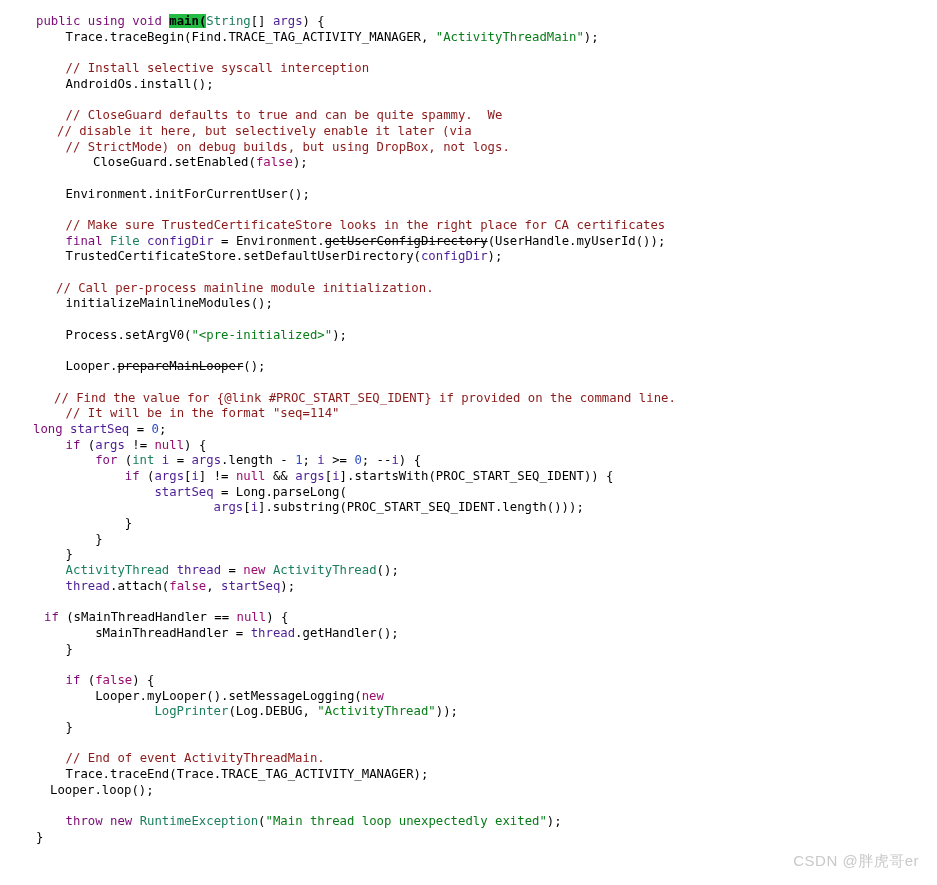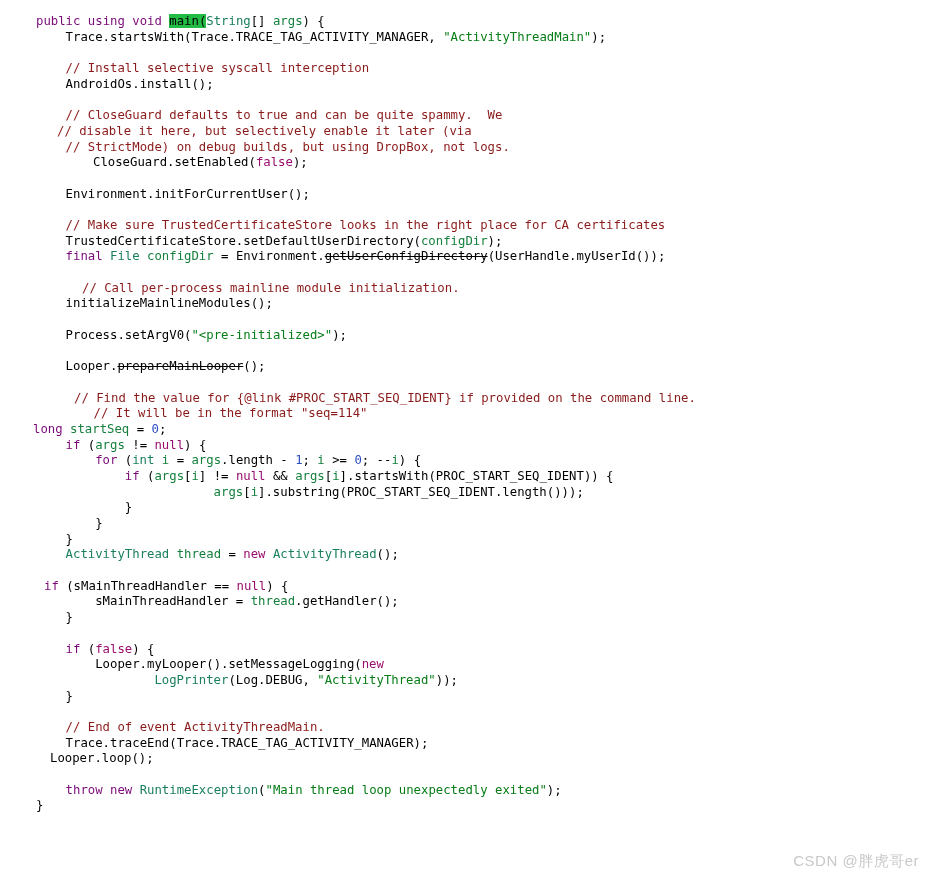--- a/index.html
+++ b/index.html
@@ -32,80 +32,82 @@
     color: #000000;
     letter-spacing: 0px;
   }
   .tok { white-space: pre; }
   .t-plain   { color: #000000; }
   .t-keyword { color: #7a0a78; }
   .t-kw2     { color: #9a0d6e; }
   .t-type    { color: #1a7f5e; }
   .t-string  { color: #067d17; }
   .t-comment { color: #8b1a1a; }
-  .t-ident   { color: #15803d; }
+  .t-ident   { color: #4c1d95; }
   .t-num     { color: #2b4cc4; }
   .t-struck  { color: #000000; text-decoration: line-through; }
   .t-hl {
     background: #22bb44;
     color: #000000;
-    font-weight: normal;
+    font-weight: bold;
   }
   #watermark {
     position: absolute;
     right: 18px;
     bottom: 14px;
     font-family: "Liberation Sans", sans-serif;
     font-size: 15px;
     color: #c9c9c9;
     letter-spacing: 0.5px;
     white-space: nowrap;
     text-align: center;
   }
 </style>
 </head>
 <body>
 
 <div id="code-view">
   <div id="code-lines">
       <div class="code-line" style="padding-left: 36px;"><span class="tok t-keyword">public using void </span><span class="tok t-hl">main</span><span class="tok t-hl">(</span><span class="tok t-type">String</span><span class="tok t-plain">[] </span><span class="tok t-ident">args</span><span class="tok t-plain">) {</span></div>
-      <div class="code-line" style="padding-left: 65.6px;"><span class="tok t-plain">Trace.startsWith(Trace.TRACE_TAG_ACTIVITY_MANAGER, </span><span class="tok t-string">"ActivityThreadMain"</span><span class="tok t-plain">);</span></div>
+      <div class="code-line" style="padding-left: 65.6px;"><span class="tok t-plain">Trace.traceBegin(Find.TRACE_TAG_ACTIVITY_MANAGER, </span><span class="tok t-string">"ActivityThreadMain"</span><span class="tok t-plain">);</span></div>
       <div class="code-line" style="padding-left: 36px;">&nbsp;</div>
       <div class="code-line" style="padding-left: 65.6px;"><span class="tok t-comment">// Install selective syscall interception</span></div>
       <div class="code-line" style="padding-left: 65.6px;"><span class="tok t-plain">AndroidOs.install();</span></div>
       <div class="code-line" style="padding-left: 36px;">&nbsp;</div>
       <div class="code-line" style="padding-left: 65.6px;"><span class="tok t-comment">// CloseGuard defaults to true and can be quite spammy.  We</span></div>
       <div class="code-line" style="padding-left: 57px;"><span class="tok t-comment">// disable it here, but selectively enable it later (via</span></div>
       <div class="code-line" style="padding-left: 65.6px;"><span class="tok t-comment">// StrictMode) on debug builds, but using DropBox, not logs.</span></div>
       <div class="code-line" style="padding-left: 93px;"><span class="tok t-plain">CloseGuard.setEnabled(</span><span class="tok t-kw2">false</span><span class="tok t-plain">);</span></div>
       <div class="code-line" style="padding-left: 36px;">&nbsp;</div>
       <div class="code-line" style="padding-left: 65.6px;"><span class="tok t-plain">Environment.initForCurrentUser();</span></div>
       <div class="code-line" style="padding-left: 36px;">&nbsp;</div>
       <div class="code-line" style="padding-left: 65.6px;"><span class="tok t-comment">// Make sure TrustedCertificateStore looks in the right place for CA certificates</span></div>
+      <div class="code-line" style="padding-left: 65.6px;"><span class="tok t-keyword">final </span><span class="tok t-type">File </span><span class="tok t-ident">configDir</span><span class="tok t-plain"> = Environment.</span><span class="tok t-struck">getUserConfigDirectory</span><span class="tok t-plain">(UserHandle.myUserId());</span></div>
       <div class="code-line" style="padding-left: 65.6px;"><span class="tok t-plain">TrustedCertificateStore.setDefaultUserDirectory(</span><span class="tok t-ident">configDir</span><span class="tok t-plain">);</span></div>
-      <div class="code-line" style="padding-left: 65.6px;"><span class="tok t-keyword">final </span><span class="tok t-type">File </span><span class="tok t-ident">configDir</span><span class="tok t-plain"> = Environment.</span><span class="tok t-struck">getUserConfigDirectory</span><span class="tok t-plain">(UserHandle.myUserId());</span></div>
       <div class="code-line" style="padding-left: 36px;">&nbsp;</div>
-      <div class="code-line" style="padding-left: 82px;"><span class="tok t-comment">// Call per-process mainline module initialization.</span></div>
+      <div class="code-line" style="padding-left: 56px;"><span class="tok t-comment">// Call per-process mainline module initialization.</span></div>
       <div class="code-line" style="padding-left: 65.6px;"><span class="tok t-plain">initializeMainlineModules();</span></div>
       <div class="code-line" style="padding-left: 36px;">&nbsp;</div>
       <div class="code-line" style="padding-left: 65.6px;"><span class="tok t-plain">Process.setArgV0(</span><span class="tok t-string">"&lt;pre-initialized&gt;"</span><span class="tok t-plain">);</span></div>
       <div class="code-line" style="padding-left: 36px;">&nbsp;</div>
       <div class="code-line" style="padding-left: 65.6px;"><span class="tok t-plain">Looper.</span><span class="tok t-struck">prepareMainLooper</span><span class="tok t-plain">();</span></div>
       <div class="code-line" style="padding-left: 36px;">&nbsp;</div>
-      <div class="code-line" style="padding-left: 54px; margin-left: 20px;"><span class="tok t-comment">// Find the value for {@link #PROC_START_SEQ_IDENT} if provided on the command line.</span></div>
-      <div class="code-line" style="padding-left: 65.6px; margin-left: 28px;"><span class="tok t-comment">// It will be in the format "seq=114"</span></div>
+      <div class="code-line" style="padding-left: 54px;"><span class="tok t-comment">// Find the value for {@link #PROC_START_SEQ_IDENT} if provided on the command line.</span></div>
+      <div class="code-line" style="padding-left: 65.6px;"><span class="tok t-comment">// It will be in the format "seq=114"</span></div>
       <div class="code-line" style="padding-left: 33px;"><span class="tok t-keyword">long </span><span class="tok t-ident">startSeq</span><span class="tok t-plain"> = </span><span class="tok t-num">0</span><span class="tok t-plain">;</span></div>
       <div class="code-line" style="padding-left: 65.6px;"><span class="tok t-keyword">if </span><span class="tok t-plain">(</span><span class="tok t-ident">args</span><span class="tok t-plain"> != </span><span class="tok t-kw2">null</span><span class="tok t-plain">) {</span></div>
       <div class="code-line" style="padding-left: 95.2px;"><span class="tok t-keyword">for </span><span class="tok t-plain">(</span><span class="tok t-type">int </span><span class="tok t-ident">i</span><span class="tok t-plain"> = </span><span class="tok t-ident">args</span><span class="tok t-plain">.length - </span><span class="tok t-num">1</span><span class="tok t-plain">; </span><span class="tok t-ident">i</span><span class="tok t-plain"> &gt;= </span><span class="tok t-num">0</span><span class="tok t-plain">; --</span><span class="tok t-ident">i</span><span class="tok t-plain">) {</span></div>
       <div class="code-line" style="padding-left: 124.8px;"><span class="tok t-keyword">if </span><span class="tok t-plain">(</span><span class="tok t-ident">args</span><span class="tok t-plain">[</span><span class="tok t-ident">i</span><span class="tok t-plain">] != </span><span class="tok t-kw2">null</span><span class="tok t-plain"> &amp;&amp; </span><span class="tok t-ident">args</span><span class="tok t-plain">[</span><span class="tok t-ident">i</span><span class="tok t-plain">].startsWith(PROC_START_SEQ_IDENT)) {</span></div>
+      <div class="code-line" style="padding-left: 154.4px;"><span class="tok t-ident">startSeq</span><span class="tok t-plain"> = Long.parseLong(</span></div>
       <div class="code-line" style="padding-left: 213.6px;"><span class="tok t-ident">args</span><span class="tok t-plain">[</span><span class="tok t-ident">i</span><span class="tok t-plain">].substring(PROC_START_SEQ_IDENT.length()));</span></div>
       <div class="code-line" style="padding-left: 124.8px;"><span class="tok t-plain">}</span></div>
       <div class="code-line" style="padding-left: 95.2px;"><span class="tok t-plain">}</span></div>
       <div class="code-line" style="padding-left: 65.6px;"><span class="tok t-plain">}</span></div>
       <div class="code-line" style="padding-left: 65.6px;"><span class="tok t-type">ActivityThread </span><span class="tok t-ident">thread</span><span class="tok t-plain"> = </span><span class="tok t-kw2">new </span><span class="tok t-type">ActivityThread</span><span class="tok t-plain">();</span></div>
+      <div class="code-line" style="padding-left: 65.6px;"><span class="tok t-ident">thread</span><span class="tok t-plain">.attach(</span><span class="tok t-kw2">false</span><span class="tok t-plain">, </span><span class="tok t-ident">startSeq</span><span class="tok t-plain">);</span></div>
       <div class="code-line" style="padding-left: 36px;">&nbsp;</div>
       <div class="code-line" style="padding-left: 44px;"><span class="tok t-keyword">if </span><span class="tok t-plain">(sMainThreadHandler == </span><span class="tok t-kw2">null</span><span class="tok t-plain">) {</span></div>
       <div class="code-line" style="padding-left: 95.2px;"><span class="tok t-plain">sMainThreadHandler = </span><span class="tok t-ident">thread</span><span class="tok t-plain">.getHandler();</span></div>
       <div class="code-line" style="padding-left: 65.6px;"><span class="tok t-plain">}</span></div>
       <div class="code-line" style="padding-left: 36px;">&nbsp;</div>
       <div class="code-line" style="padding-left: 65.6px;"><span class="tok t-keyword">if </span><span class="tok t-plain">(</span><span class="tok t-kw2">false</span><span class="tok t-plain">) {</span></div>
       <div class="code-line" style="padding-left: 95.2px;"><span class="tok t-plain">Looper.myLooper().setMessageLogging(</span><span class="tok t-kw2">new</span></div>
       <div class="code-line" style="padding-left: 154.4px;"><span class="tok t-type">LogPrinter</span><span class="tok t-plain">(Log.DEBUG, </span><span class="tok t-string">"ActivityThread"</span><span class="tok t-plain">));</span></div>
       <div class="code-line" style="padding-left: 65.6px;"><span class="tok t-plain">}</span></div>
       <div class="code-line" style="padding-left: 36px;">&nbsp;</div>

